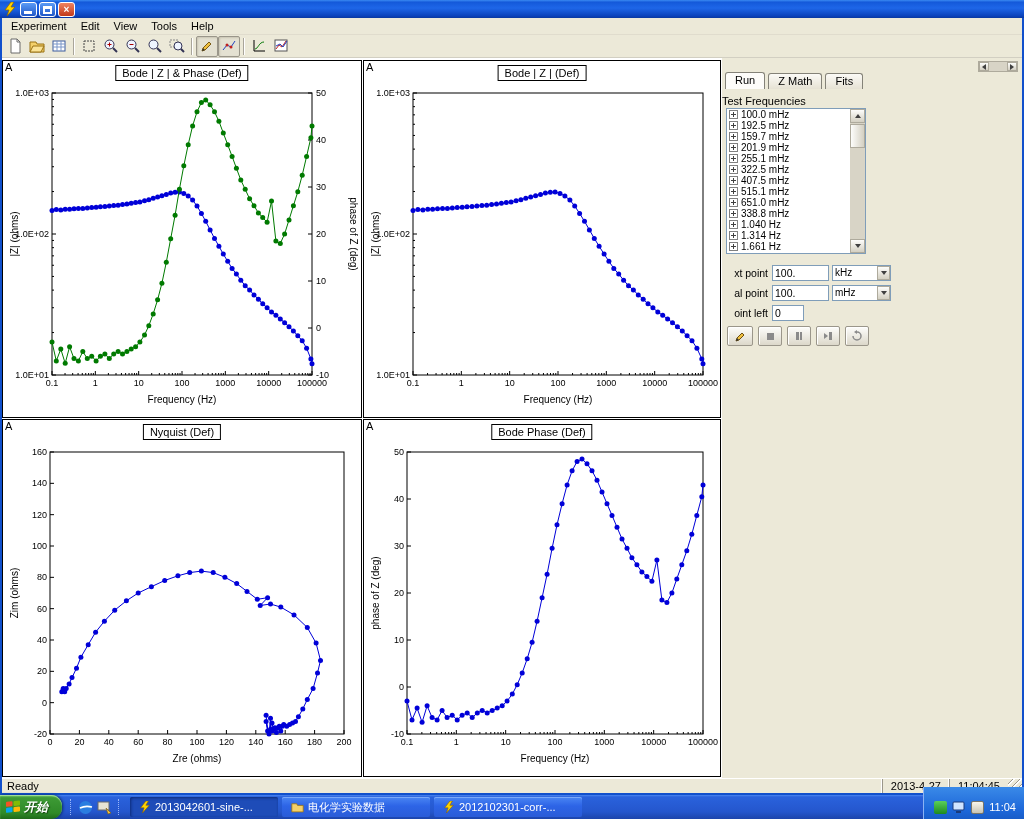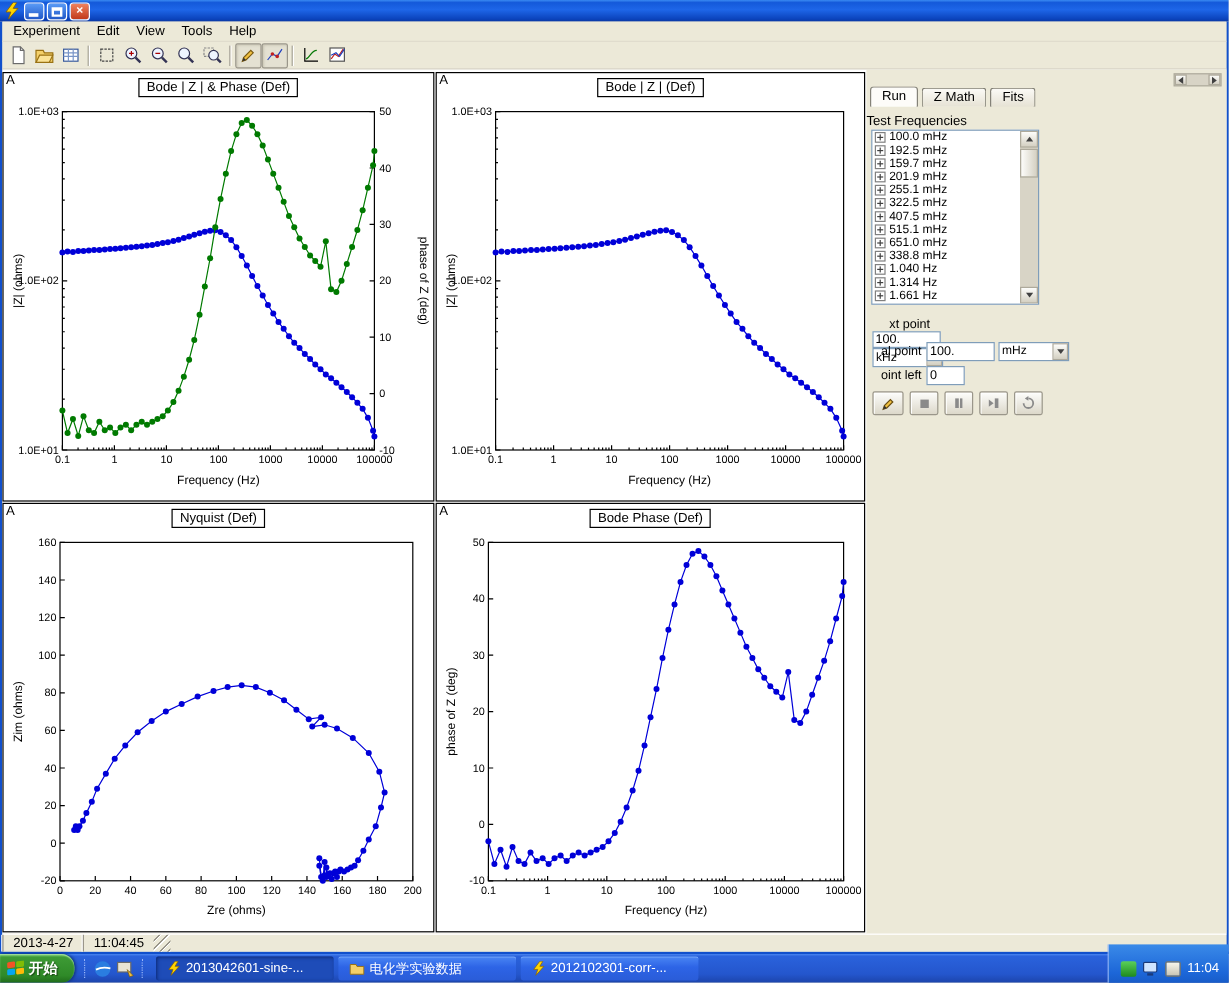--- a/index.html
+++ b/index.html
@@ -89,21 +89,21 @@
   
   .statusbar{left:2px;top:778px;width:1020px;height:15px;background:#ece9d8;border-top:1px solid #fff;display:flex;align-items:center;font-size:11px;}
   .sb-ready{padding-left:5px;flex:1;}
   .sb-cell{border-left:1px solid #9a968a;box-shadow:-1px 0 0 #fff;padding:0 8px;height:100%;display:flex;align-items:center;}
   .grip{width:14px;height:100%;background:repeating-linear-gradient(135deg,transparent 0 3px,#9a968a 3px 4px,#fff 4px 5px);}
 
   
   .taskbar{left:0;top:795px;width:1024px;height:24px;background:linear-gradient(180deg,#4a85f0 0%,#2a62dc 8%,#2456cd 70%,#1c44ab 100%);display:flex;align-items:center;}
   .startbtn{height:24px;width:62px;border-radius:0 11px 11px 0;display:flex;align-items:center;gap:3px;padding:0 8px 0 5px;
     background:linear-gradient(180deg,#6cc262 0%,#3d9a35 12%,#2f8a28 75%,#1f6a1a 100%);box-shadow:inset 0 1px 1px #a5e09c,1px 0 3px #0a2a6a;
-    color:#fff;font-weight:bold;font-size:12px;text-shadow:1px 1px 1px #1a4a14;}
+    color:#fff;font-weight:bold;font-size:12px;font-style:italic;text-shadow:1px 1px 1px #1a4a14;}
   .qlaunch{display:flex;align-items:center;gap:4px;padding:0 6px;height:24px;}
   .qsep{width:2px;height:16px;border-left:1px dotted #9ab6f8;margin:0 2px;}
   .taskbtn{width:148px;height:20px;margin:0 2px;border-radius:2px;display:flex;align-items:center;gap:4px;padding:0 9px;
     background:linear-gradient(#4a86f4,#2d64e6 45%,#2a5cd8);box-shadow:inset 0 1px 0 #7aa8f8;color:#fff;font-size:11px;white-space:nowrap;overflow:hidden;}
   .taskbtn.pressed{background:#1e4cb8;box-shadow:inset 1px 1px 3px #0c2a78;}
   .taskbtn .tlabel{overflow:hidden;text-overflow:ellipsis;}
   .tray{margin-left:auto;height:40px;display:flex;align-items:center;gap:5px;padding:0 8px 0 10px;
     background:linear-gradient(180deg,#3a8ae8 0%,#1c66d8 60%,#1452b8 100%);border-left:1px solid #8ab2f4;color:#fff;}
   .tray-time{font-size:11px;color:#fff;}
   .ticon{width:13px;height:13px;border-radius:2px;}
@@ -958,21 +958,21 @@
           <span class="plusbox"></span>
           <span>1.314 Hz</span>
         </div>
 
         <div class="freq-item">
           <span class="plusbox"></span>
           <span>1.661 Hz</span>
         </div>
       </div>
 
-    <div class="fieldrow" style="top:206px;flex-direction:column;">
+    <div class="fieldrow" style="top:206px;">
       <span class="f-label">xt point</span>
       <input class="f-input" readonly="" value="100." style="">
       <span class="combo">
         <span class="combo-val">kHz</span>
         <span class="combo-btn">
             <span class="tri-down"></span>
           </span>
       </span>
     </div>
     <div class="fieldrow" style="top:226px;">
@@ -1023,20 +1023,21 @@
           </span>
         <span class="mini-btn">
             <span class="tri-right"></span>
           </span>
       </span>
     </div>
   </div>
 </div>
 
 <div class="abs statusbar">
+  <span class="sb-ready">Ready</span>
   <span class="sb-cell">2013-4-27</span>
   <span class="sb-cell">11:04:45</span>
   <span class="grip"></span>
 </div>
 
 <div class="abs taskbar">
   <span class="startbtn">
     <svg width="16" height="14" viewBox="0 0 16 14">
       <g transform="skewY(-6)">
         <rect x="1" y="2" width="6.5" height="5" rx="1" fill="#f35325"></rect>

